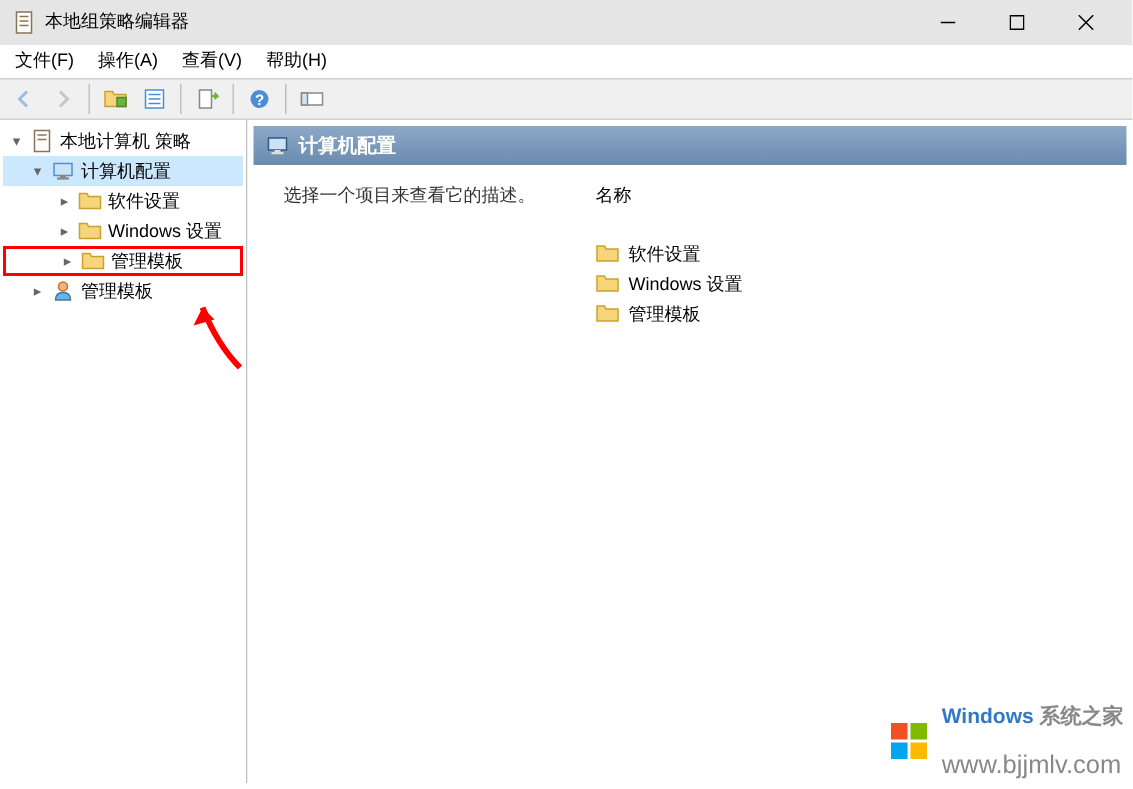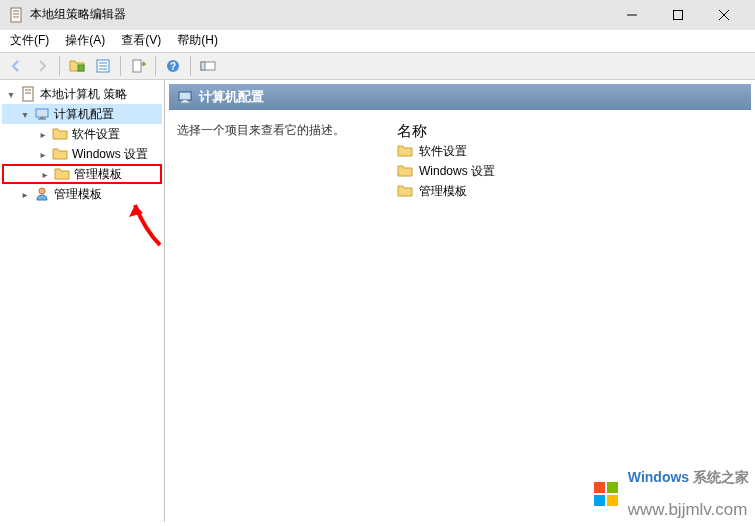--- a/index.html
+++ b/index.html
@@ -32,23 +32,23 @@
     .indent-2 { padding-left: 34px; }
     .highlighted-node { border: 2px solid #ff0000; }
     
     .detail-panel { flex: 1; display: flex; flex-direction: column; background: #fff; }
     .detail-header { height: 26px; background: linear-gradient(to bottom, #8ba8c8, #6b8bad); color: #fff; display: flex; align-items: center; padding: 0 8px; margin: 4px 4px 0 4px; }
     .detail-header-icon { width: 16px; height: 16px; margin-right: 6px; }
     .detail-header-text { font-size: 13px; font-weight: bold; }
     
     .detail-body { flex: 1; display: flex; padding: 12px; gap: 40px; }
     .detail-left { width: 180px; }
-    .detail-desc { font-size: 12px; color: #333; }
+    .detail-desc { font-size: 12px; color: #333; margin-left: 12px; }
     .detail-right { flex: 1; }
-    .col-header { font-size: 15px; margin-bottom: 0; }
+    .col-header { font-size: 12px; margin-bottom: 20px; }
     .item-list { }
     .list-row { display: flex; align-items: center; height: 20px; cursor: pointer; }
     .list-icon { width: 16px; height: 16px; margin-right: 6px; }
     .list-label { font-size: 12px; }
     
     .tab-strip { height: 24px; display: flex; align-items: flex-end; padding: 0 8px; border-top: 1px solid #e0e0e0; }
     .tab { padding: 3px 12px; border: 1px solid #aca899; border-bottom: none; background: #f0f0f0; font-size: 12px; cursor: pointer; margin-right: -1px; position: relative; }
     .tab.active { background: #fff; border-bottom: 1px solid #fff; z-index: 2; }
     .tab-strip-spacer { flex: 1; border-bottom: 1px solid #aca899; }
     .tab-strip::before { content: ""; width: 8px; border-bottom: 1px solid #aca899; }

